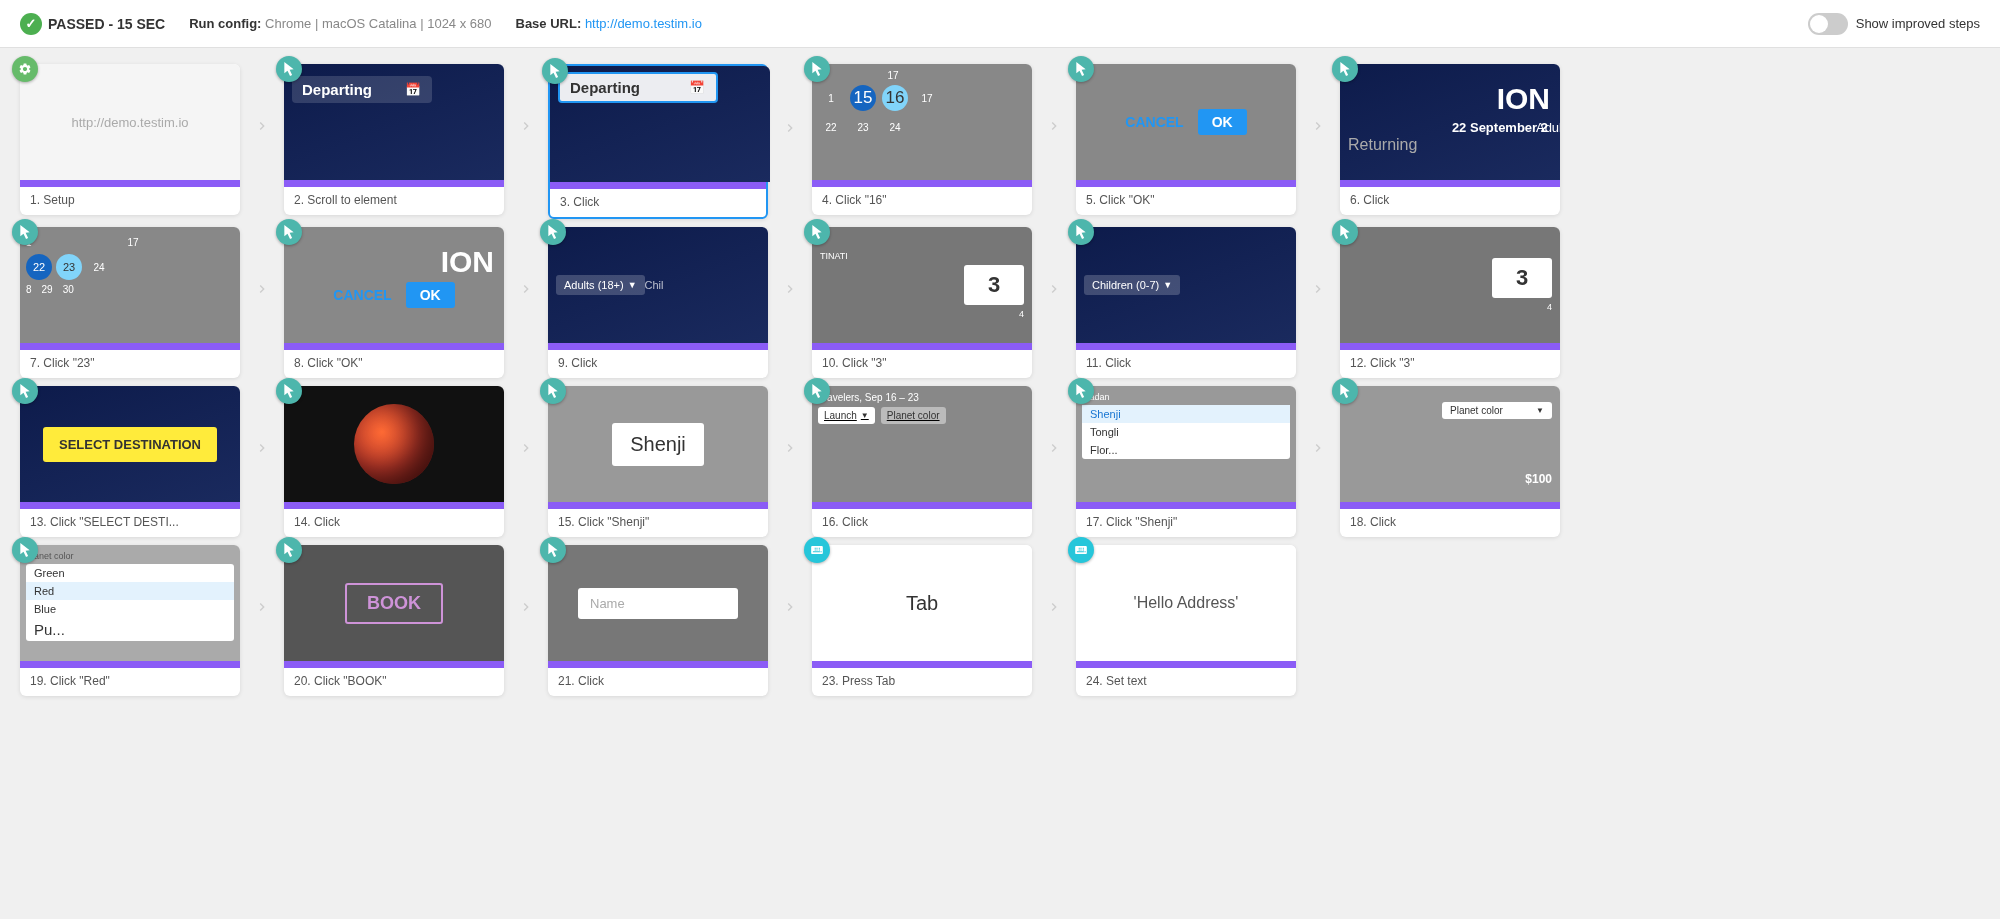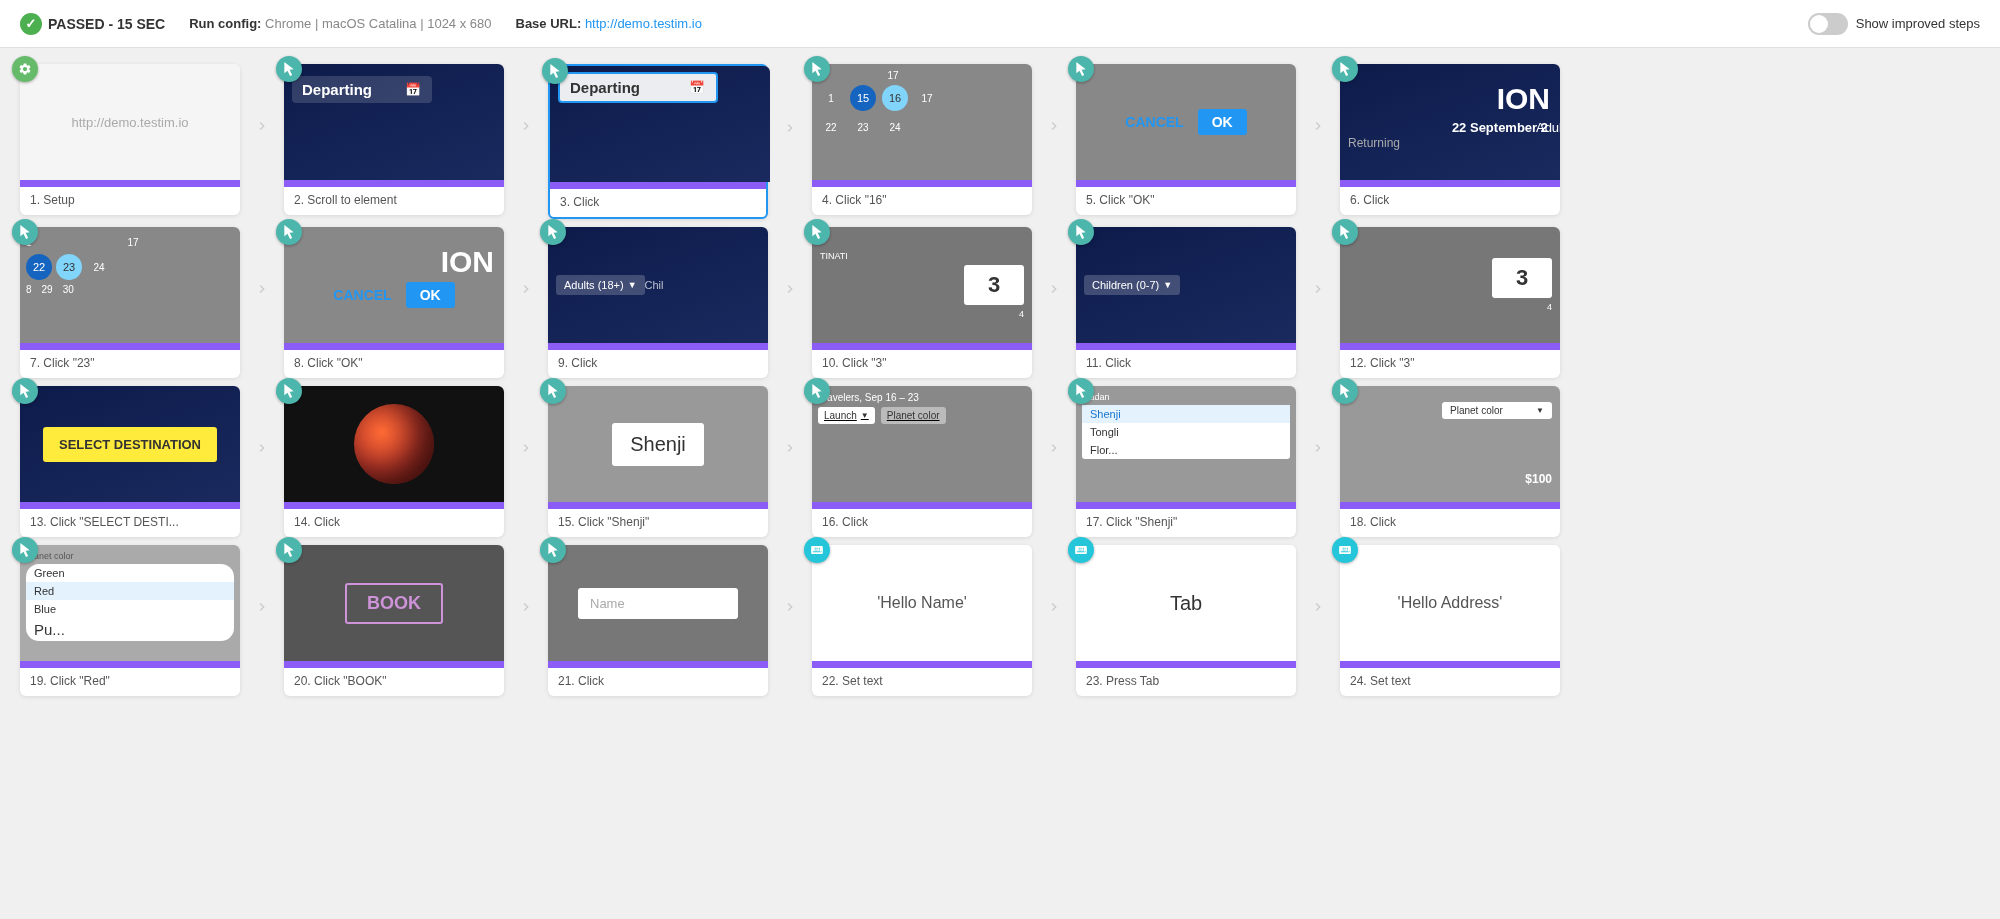--- a/index.html
+++ b/index.html
@@ -219,21 +219,21 @@
       gap: 6px;
       align-items: center;
       flex-wrap: wrap;
     }
     .s4-num {
       width: 26px;
       height: 26px;
       display: flex;
       align-items: center;
       justify-content: center;
-      font-size: 11px;
+      font-size: 17px;
       color: white;
       border-radius: 50%;
     }
     .s4-num.sel { background: #1565c0; }
     .s4-num.sel2 { background: #81d4fa; color: #333; }
 
     .s7-bg {
       background: #888;
       width: 100%;
       height: 100%;
@@ -412,21 +412,21 @@
     <div class="step-with-arrow">
       <div class="step-box">
         <div class="step-icon-badge">
           <svg width="14" height="14" viewBox="0 0 24 24" fill="white">
               <path d="M4 0l16 12.279-6.951 1.17 4.325 8.817-3.596 1.734-4.35-8.878-5.428 4.013z"></path>
             </svg>
         </div>
         <div class="step-thumb">
           <div style="background:linear-gradient(160deg,#0d1b4b,#1a2a5e);width:100%;height:100%;position:relative;overflow:hidden;">
             <span style="position:absolute;right:10px;top:18px;color:white;font-size:30px;font-weight:700;">ION</span>
-            <span style="position:absolute;top:72px;left:8px;color:#aaa;font-size:12px;">Returning</span>
+            <span style="position:absolute;top:72px;left:8px;color:#aaa;font-size:16px;">Returning</span>
             <span style="position:absolute;top:56px;right:12px;color:white;font-size:13px;font-weight:600;">22 September 2</span>
             <span style="position:absolute;top:56px;right:-2px;color:white;font-size:13px;">Adul</span>
           </div>
         </div>
         <div class="step-caption">6. Click</div>
       </div>
     </div>
   </div>
 
   <div class="grid-row">
@@ -728,21 +728,21 @@
     <div class="step-with-arrow">
       <div class="step-box">
         <div class="step-icon-badge">
           <svg width="14" height="14" viewBox="0 0 24 24" fill="white">
               <path d="M4 0l16 12.279-6.951 1.17 4.325 8.817-3.596 1.734-4.35-8.878-5.428 4.013z"></path>
             </svg>
         </div>
         <div class="step-thumb">
           <div style="background:#aaa;width:100%;height:100%;padding:6px;">
             <div style="color:#555;font-size:9px;margin-bottom:3px;">Planet color</div>
-            <div style="background:white;border-radius:13px;">
+            <div style="background:white;border-radius:3px;">
               <div style="padding:3px 8px;font-size:11px;color:#333;">Green</div>
               <div style="padding:3px 8px;font-size:11px;color:#333;background:#e3f2fd;">Red</div>
               <div style="padding:3px 8px;font-size:11px;color:#333;">Blue</div>
               <div style="padding:3px 8px;font-size:15px;color:#333;">Pu...</div>
             </div>
           </div>
         </div>
         <div class="step-caption">19. Click "Red"</div>
       </div>
       <div class="arrow-sep">
@@ -787,40 +787,20 @@
         </div>
         <div class="step-caption">21. Click</div>
       </div>
       <div class="arrow-sep">
         <svg width="16" height="16" viewBox="0 0 24 24" fill="#ccc">
             <path d="M10 6L8.59 7.41 13.17 12l-4.58 4.59L10 18l6-6z"></path>
           </svg>
       </div>
     </div>
 
-    <div class="step-with-arrow">
-      <div class="step-box">
-        <div class="step-icon-badge keyboard-badge">
-          <svg width="14" height="14" viewBox="0 0 24 24" fill="white">
-              <path d="M20 5H4c-1.1 0-1.99.9-1.99 2L2 17c0 1.1.9 2 2 2h16c1.1 0 2-.9 2-2V7c0-1.1-.9-2-2-2zm-9 3h2v2h-2V8zm0 3h2v2h-2v-2zM8 8h2v2H8V8zm0 3h2v2H8v-2zm-1 5H5v-2h2v2zm10 0H7v-2h10v2zm0-3h-2v-2h2v2zm0-3h-2V8h2v2zm3 6h-2v-2h2v2z"></path>
-            </svg>
-        </div>
-        <div class="step-thumb">
-          <div style="background:#fff;width:100%;height:100%;display:flex;align-items:center;justify-content:center;">
-            <span style="font-size:16px;color:#555;">'Hello Name'</span>
-          </div>
-        </div>
-        <div class="step-caption">22. Set text</div>
-      </div>
-      <div class="arrow-sep">
-        <svg width="16" height="16" viewBox="0 0 24 24" fill="#ccc">
-            <path d="M10 6L8.59 7.41 13.17 12l-4.58 4.59L10 18l6-6z"></path>
-          </svg>
-      </div>
-    </div>
 
     <div class="step-with-arrow">
       <div class="step-box">
         <div class="step-icon-badge keyboard-badge">
           <svg width="14" height="14" viewBox="0 0 24 24" fill="white">
               <path d="M20 5H4c-1.1 0-1.99.9-1.99 2L2 17c0 1.1.9 2 2 2h16c1.1 0 2-.9 2-2V7c0-1.1-.9-2-2-2zm-9 3h2v2h-2V8zm0 3h2v2h-2v-2zM8 8h2v2H8V8zm0 3h2v2H8v-2zm-1 5H5v-2h2v2zm10 0H7v-2h10v2zm0-3h-2v-2h2v2zm0-3h-2V8h2v2zm3 6h-2v-2h2v2z"></path>
             </svg>
         </div>
         <div class="step-thumb">
           <div style="background:#fff;width:100%;height:100%;display:flex;align-items:center;justify-content:center;">

